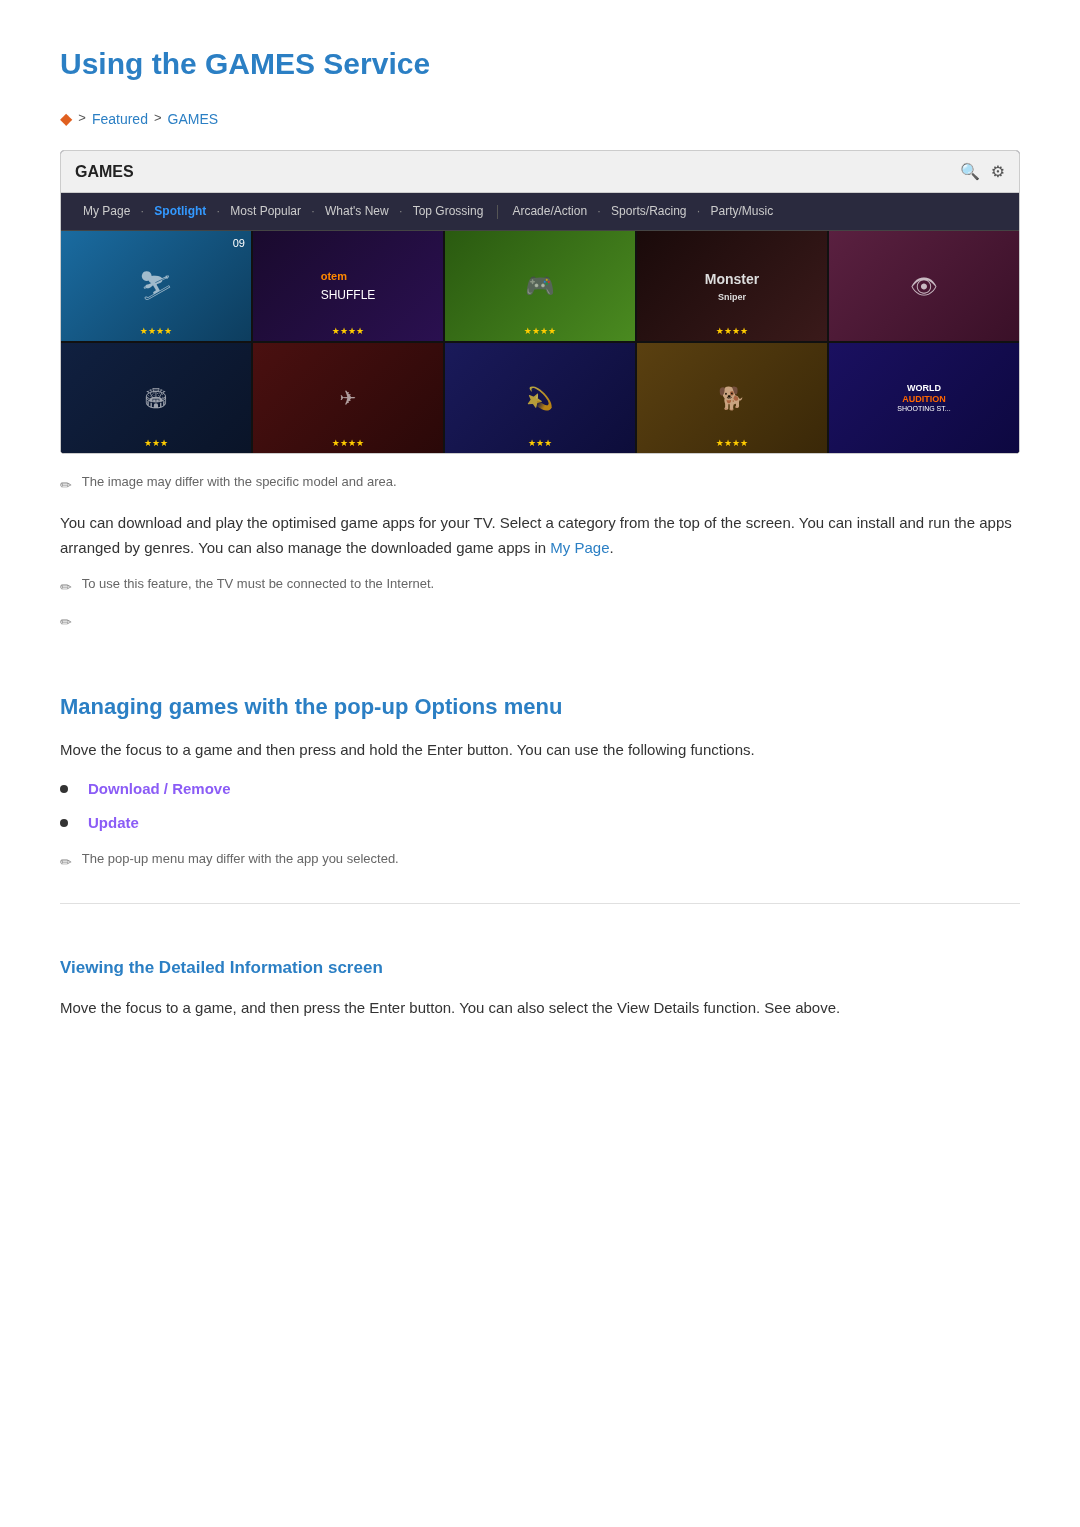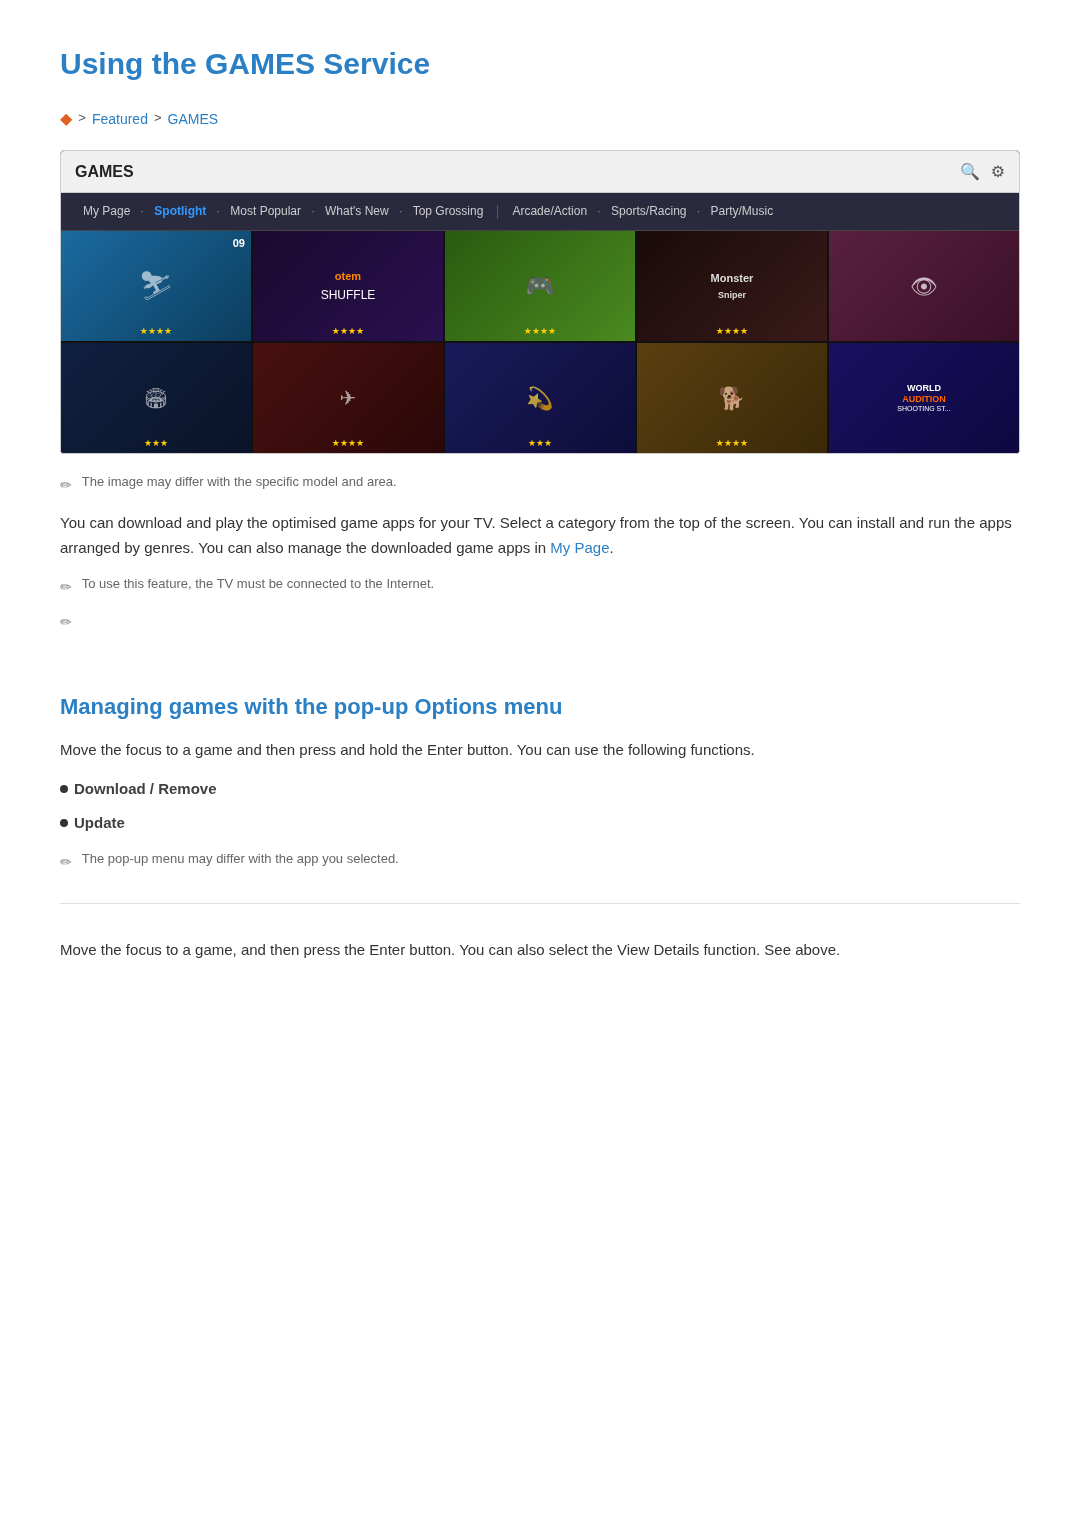--- a/index.html
+++ b/index.html
@@ -195,25 +195,25 @@
 
     .bullet-list {
       list-style: none;
       padding: 0;
       margin: 10px 0 14px 0;
     }
 
     .bullet-list li {
       display: flex;
       align-items: center;
-      gap: 6px;
+      gap: 20px;
       font-weight: bold;
       font-size: 15px;
       margin-bottom: 10px;
-      color: #404040;
+      color: #8b5cf6;
     }
 
     .bullet-dot {
       width: 8px;
       height: 8px;
       background: #333;
       border-radius: 50%;
       flex-shrink: 0;
     }
 
@@ -263,42 +263,42 @@
     <span class="games-nav-separator">·</span>
     <span class="games-nav-item normal">Party/Music</span>
   </div>
 
   <div class="games-grid">
 
     <div class="game-cell gc-1">
       <div class="game-cell-inner">
         <span style="font-size:28px; color:#fff; opacity:0.6;">⛷</span>
         <span style="position:absolute;bottom:3px;left:50%;transform:translateX(-50%);color:#ffcc00;font-size:9px;white-space:nowrap;">★★★★</span>
-        <span style="position:absolute;top:4px;right:6px;color:#fff;font-size:11px;font-weight:bold;text-align:center;">09</span>
+        <span style="position:absolute;top:4px;right:6px;color:#fff;font-size:11px;font-weight:normal;text-align:center;">09</span>
       </div>
     </div>
     <div class="game-cell gc-2">
       <div class="game-cell-inner" style="background: linear-gradient(135deg, #1a0a2e 0%, #2a1050 100%);">
-        <div style="text-align:center;">
+        <div style="text-align:left;">
           <div style="color:#ff8800;font-size:11px;font-weight:bold;">otem</div>
           <div style="color:#ffffff;font-size:12px;font-weight:normal;">SHUFFLE</div>
         </div>
         <span style="position:absolute;bottom:3px;left:50%;transform:translateX(-50%);color:#ffcc00;font-size:9px;white-space:nowrap;">★★★★</span>
       </div>
     </div>
     <div class="game-cell gc-3">
       <div class="game-cell-inner" style="background: linear-gradient(135deg, #2a5a10 0%, #4a8a20 100%);">
         <span style="font-size:24px; opacity:0.8;">🎮</span>
         <span style="position:absolute;bottom:3px;left:50%;transform:translateX(-50%);color:#ffcc00;font-size:9px;white-space:nowrap;">★★★★</span>
       </div>
     </div>
     <div class="game-cell gc-4">
       <div class="game-cell-inner" style="background: linear-gradient(135deg, #1a0a0a 0%, #3a1a1a 100%);">
         <div style="text-align:center;">
-          <div style="color:#dddddd;font-size:11px;font-weight:bold;">Monster</div>
+          <div style="color:#dddddd;font-size:14px;font-weight:bold;">Monster</div>
           <div style="color:#dddddd;font-size:9px;font-weight:bold;">Sniper</div>
         </div>
         <span style="position:absolute;bottom:3px;left:50%;transform:translateX(-50%);color:#ffcc00;font-size:9px;white-space:nowrap;">★★★★</span>
       </div>
     </div>
     <div class="game-cell gc-5">
       <div class="game-cell-inner" style="background: linear-gradient(135deg, #5a2040 0%, #3a1028 100%);">
         <span style="font-size:22px; opacity:0.7;">👁</span>
       </div>
     </div>
@@ -370,14 +370,15 @@
     <span>Update</span>
   </li>
 </ul>
 
 <div class="note">
   <span class="pencil-icon">✏</span>
   <span>The pop-up menu may differ with the app you selected.</span>
 </div>
 
 <div class="divider-section">
+  <h3 class="section-title-small">Viewing the Detailed Information screen</h3>
   <p class="body-text">Move the focus to a game, and then press the Enter button. You can also select the View Details function. See above.</p>
 </div>
 
 </body></html>

